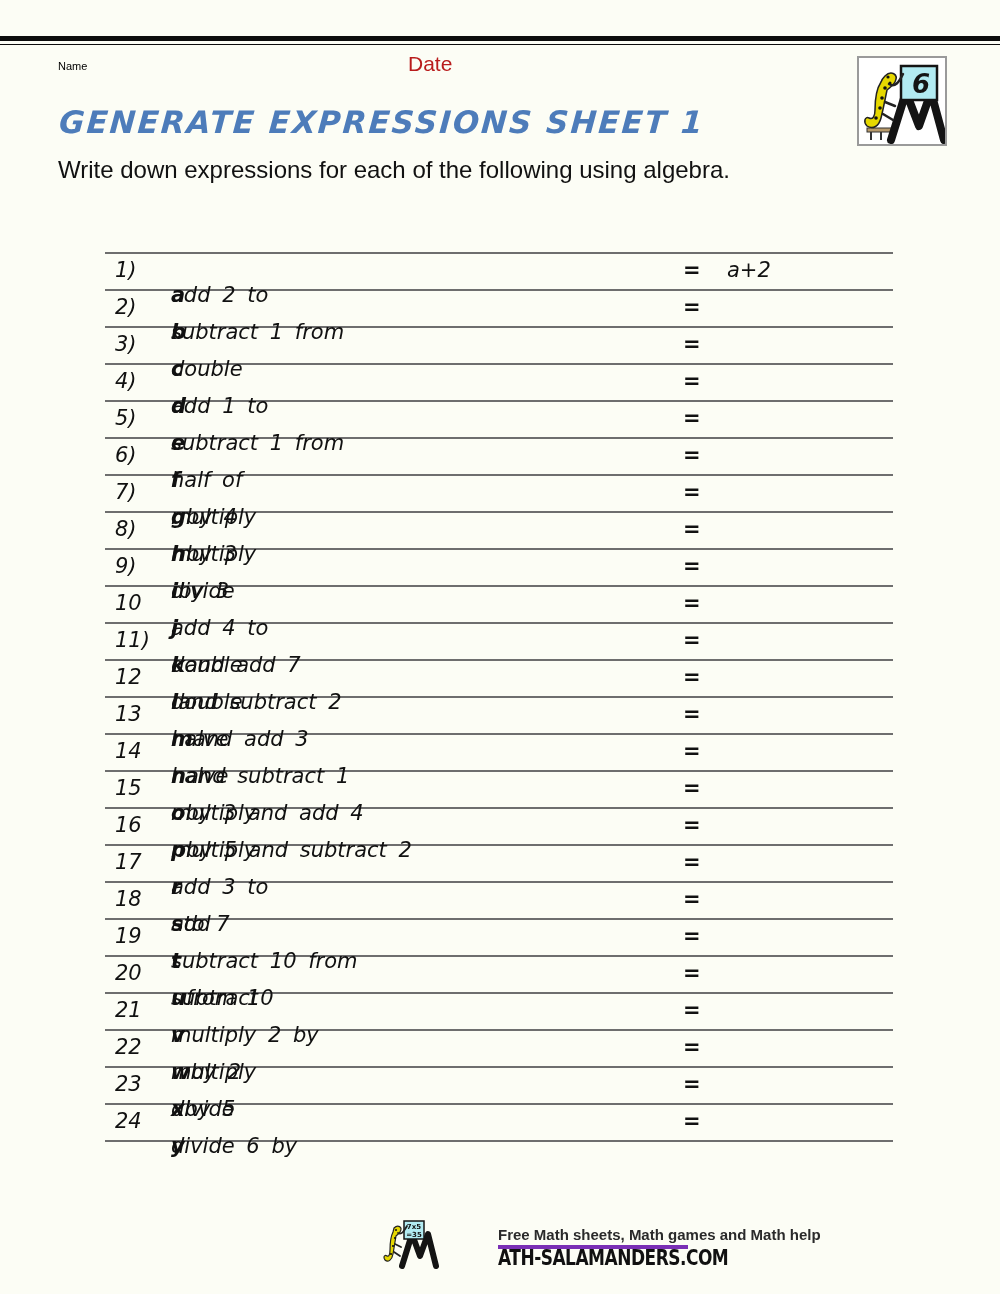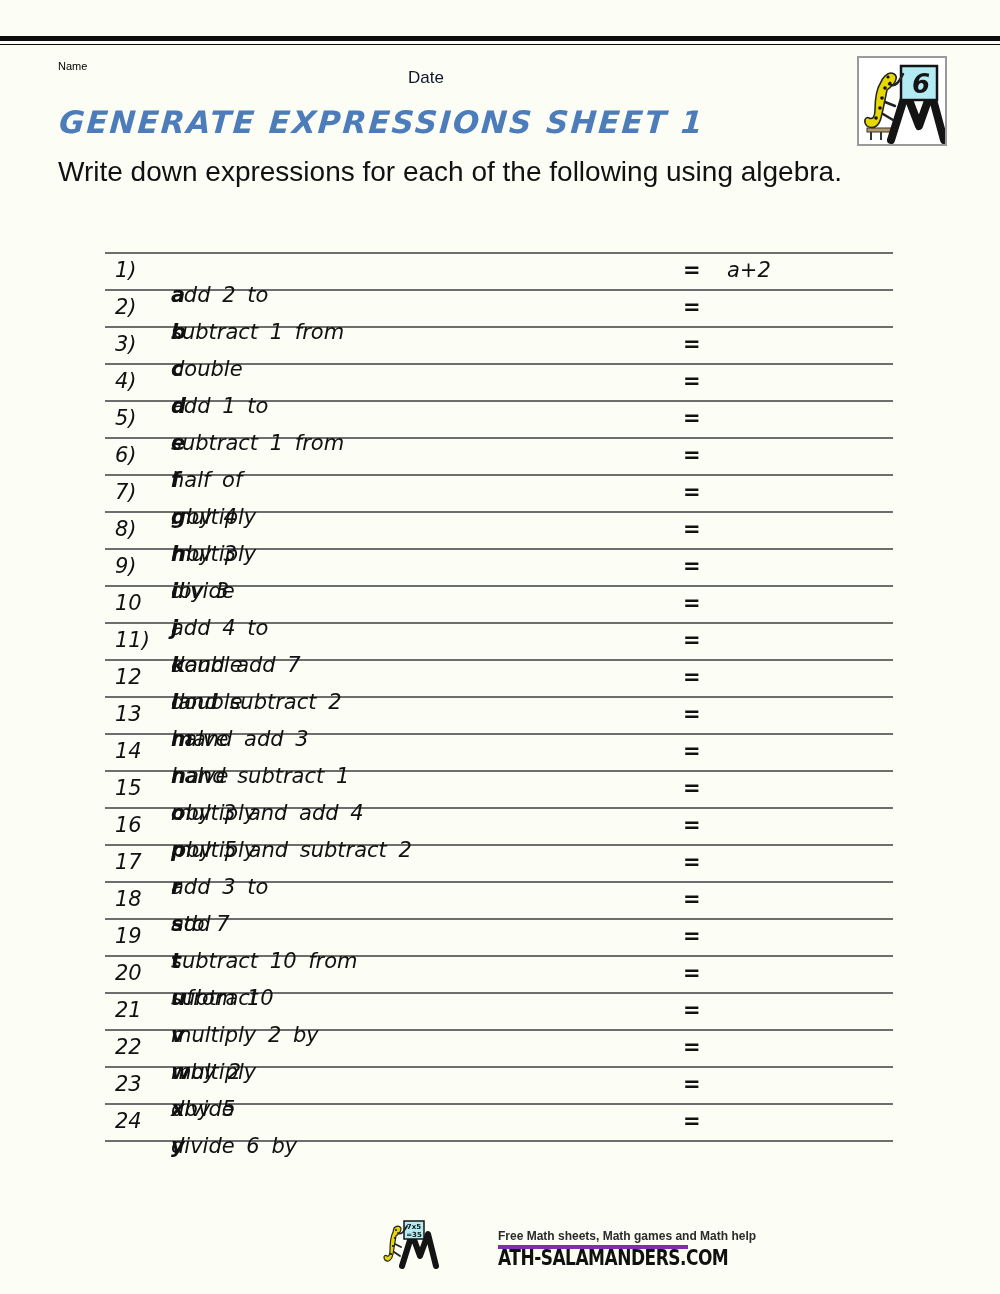--- a/index.html
+++ b/index.html
@@ -6,38 +6,38 @@
   html,body { background:#fcfdf5; }
   .page {
     position:relative; width:1000px; height:1294px;
     background:#fcfdf5; overflow:hidden;
     font-family:"Liberation Sans", sans-serif; color:#1a1a1a;
   }
   .top-rule-thick { position:absolute; top:36px; left:0; width:1000px; height:5px; background:#0d0d0d; }
   .top-rule-thin  { position:absolute; top:44px; left:0; width:1000px; height:1px; background:#0d0d0d; }
 
   .name-label { position:absolute; left:58px;  top:60px; font-size:11px; color:#000; }
-  .date-label { position:absolute; left:408px; top:68px; font-size:17px; color:#0f172a; }
+  .date-label { position:absolute; left:408px; top:52px; font-size:21px; color:#b91c1c; }
 
   .logo-box {
     position:absolute; left:857px; top:56px; width:90px; height:90px;
     background:#ffffff; border:2px solid #9a9a9a;
   }
 
   .page-title {
     position:absolute; left:58px; top:104px;
     font-family:"DejaVu Sans", sans-serif;
     font-style:italic; font-weight:bold;
     font-size:31px; letter-spacing:2px;
     color:#4d7cba;
     transform:skewX(-4deg); transform-origin:left bottom;
     white-space:nowrap;
   }
 
-  .instr { position:absolute; left:58px; font-size:28px; color:#111; white-space:nowrap; }
+  .instr { position:absolute; left:58px; font-size:24px; color:#111; white-space:nowrap; }
   .instr1 { top:156px; }
   .instr2 { top:198px; }
 
   .wtable {
     position:absolute; left:105px; top:252px; width:788px;
     border-top:2px solid #6e6e6e;
   }
   .row {
     position:relative; height:37px;
     border-bottom:2px solid #6e6e6e;
@@ -52,21 +52,21 @@
   .row .eq  { left:578px; font-weight:700; }
   .row .ans { left:622px; word-spacing:2px; }
 
   .footer {
     position:absolute; left:382px; top:1218px;
     display:flex; align-items:flex-end;gap:48px;
   }
   .footer-icon { display:block; }
   .footer-col { display:flex; flex-direction:column; margin-left:2px; }
   .footer-tagline {
-    font-size:12px; font-weight:bold; color:#2a2a2a;
+    font-size:15px; font-weight:bold; color:#2a2a2a;
     white-space:nowrap; letter-spacing:0px;
   }
   .footer-rule { height:4px; background:#7a2fb5; margin:2px 0 1px 0; width:190px; }
   .footer-site {
     font-family:"DejaVu Sans", sans-serif;
     font-size:17px; font-weight:bold; color:#111;
     letter-spacing:-0.5px; white-space:nowrap;
     transform:scaleY(1.25); transform-origin:left bottom;
   }
 </style>

